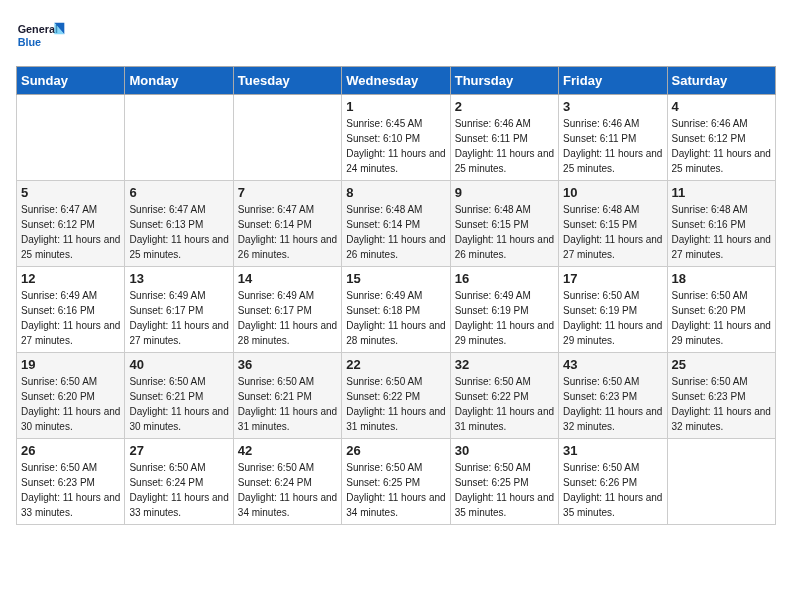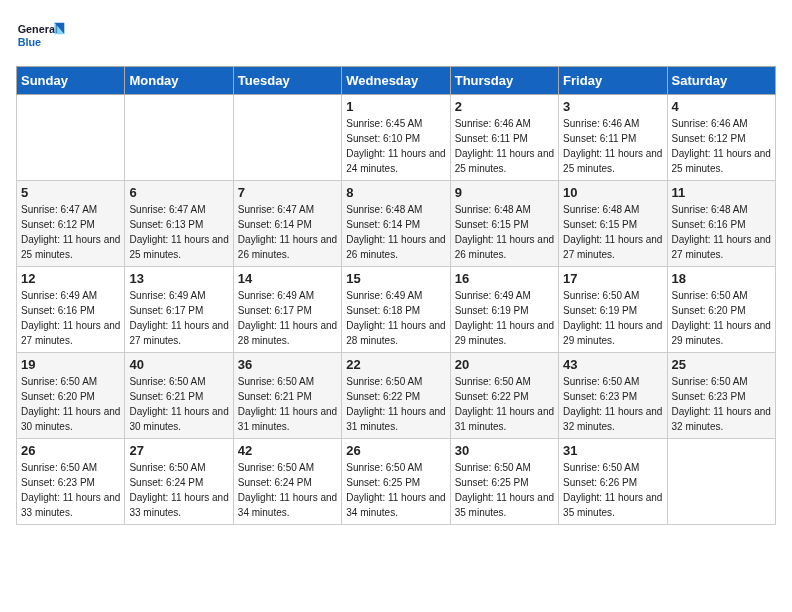--- a/index.html
+++ b/index.html
@@ -281,21 +281,21 @@
         </td>
         <td>
           <span class="day-number">22</span>
           <div class="day-info">
             <div>Sunrise: 6:50 AM</div>
             <div>Sunset: 6:22 PM</div>
             <div>Daylight: 11 hours and 31 minutes.</div>
           </div>
         </td>
         <td>
-          <span class="day-number">20</span>
+          <span class="day-number">32</span>
           <div class="day-info">
             <div>Sunrise: 6:50 AM</div>
             <div>Sunset: 6:22 PM</div>
             <div>Daylight: 11 hours and 31 minutes.</div>
           </div>
         </td>
         <td>
           <span class="day-number">43</span>
           <div class="day-info">
             <div>Sunrise: 6:50 AM</div>

